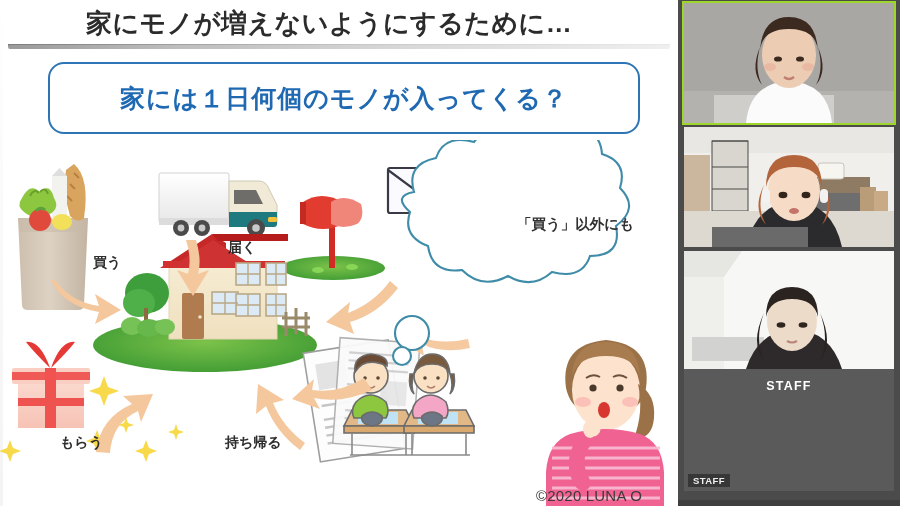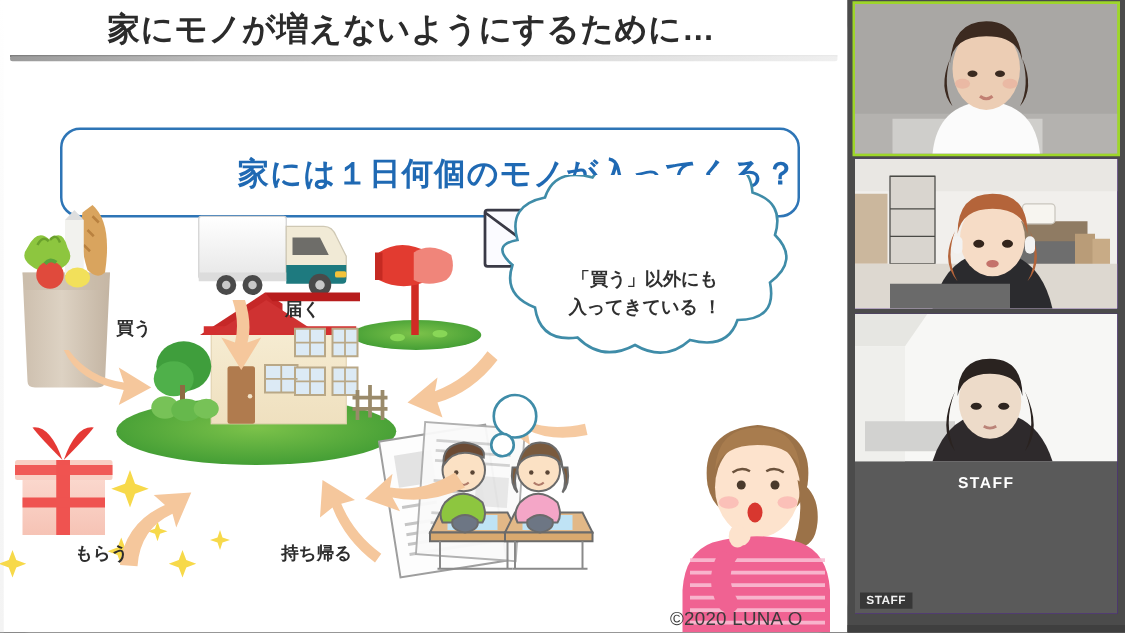--- a/index.html
+++ b/index.html
@@ -19,43 +19,43 @@
       color:#2b2b2b;letter-spacing:.5px;white-space:nowrap;}
   .title-rule{position:absolute;left:8px;top:45px;width:662px;height:4px;
       background:linear-gradient(90deg,#9a9a9a 0%,#bdbdbd 25%,#d8d8d8 60%,#efefef 100%);
       border-radius:2px;}
   .title-rule-dark{position:absolute;left:8px;top:44px;width:662px;height:2px;
       background:linear-gradient(90deg,#7d7d7d,#c9c9c9 55%,#eaeaea);}
 
   
   .qbox{position:absolute;left:48px;top:62px;width:588px;height:68px;
       border:2.5px solid #2e75b6;border-radius:16px;background:#fff;
-      display:flex;align-items:center;justify-content:flex-end;margin-top:40px;}
+      display:flex;align-items:center;justify-content:center;}
   .qbox span{font-size:25px;font-weight:700;color:#1f69b3;letter-spacing:1px;}
 
   
   .art{position:absolute;left:0;top:140px;width:678px;height:366px;}
   .art svg{position:absolute;left:0;top:0;}
 
   .lbl{position:absolute;font-size:14px;font-weight:700;color:#2d2d2d;white-space:nowrap;}
   .lbl-kau{left:93px;top:114px;}
   .lbl-todoku{left:228px;top:82px;margin-top:17px;}
   .lbl-morau{left:60px;top:294px;}
   .lbl-mochikaeru{left:225px;top:294px;}
 
-  .bubble-text{position:absolute;left:398px;top:73px;width:236px;text-align:center;
+  .bubble-text{position:absolute;left:398px;top:73px;width:236px;text-align:right;
       font-size:14.5px;font-weight:700;color:#303030;line-height:1.55;}
 
   .copy{position:absolute;left:536px;top:487px;font-size:15px;color:#3b3b3b;
       letter-spacing:.2px;}
 
   
   .strip{position:relative;width:222px;height:506px;background:#4b4b4b;
       display:flex;flex-direction:column;align-items:center;padding-top:3px;box-sizing:border-box;gap:4px;}
-  .tile{position:relative;width:210px;height:120px;background:#4c1d95;overflow:hidden;text-decoration:underline;}
+  .tile{position:relative;width:210px;height:120px;background:#14532d;overflow:hidden;text-decoration:underline;}
   .tile.active{outline:3px solid #9ed62a;outline-offset:-1px;}
   .tile-3{height:240px;}
   .vid{position:absolute;inset:0;overflow:hidden;}
   .namebadge{position:absolute;left:4px;bottom:4px;background:rgba(0,0,0,.38);
       color:#f0f0f0;font-size:9.5px;font-weight:700;padding:1px 5px;letter-spacing:.4px;}
   .staff-center{position:absolute;left:0;right:0;top:128px;text-align:center;
       color:#ffffff;font-size:12.5px;font-weight:700;letter-spacing:1.2px;}
   .strip-bottom{position:absolute;left:0;bottom:0;width:222px;height:6px;background:#3f3f3f;}
 </style>
 </head>
@@ -332,21 +332,20 @@
           </g>
         </svg>
 
         <div class="lbl lbl-kau">買う</div>
         <div class="lbl lbl-todoku">届く</div>
         <div class="lbl lbl-morau">もらう</div>
         <div class="lbl lbl-mochikaeru">持ち帰る</div>
 
         <div class="bubble-text">
           <div>「買う」以外にも</div>
-          <div>入ってきている ！</div>
         </div>
       </div>
 
       <div class="copy">©2020 LUNA O STEA</div>
     </div>
   </div>
 
   <div class="strip">
 
     <div class="tile active">

